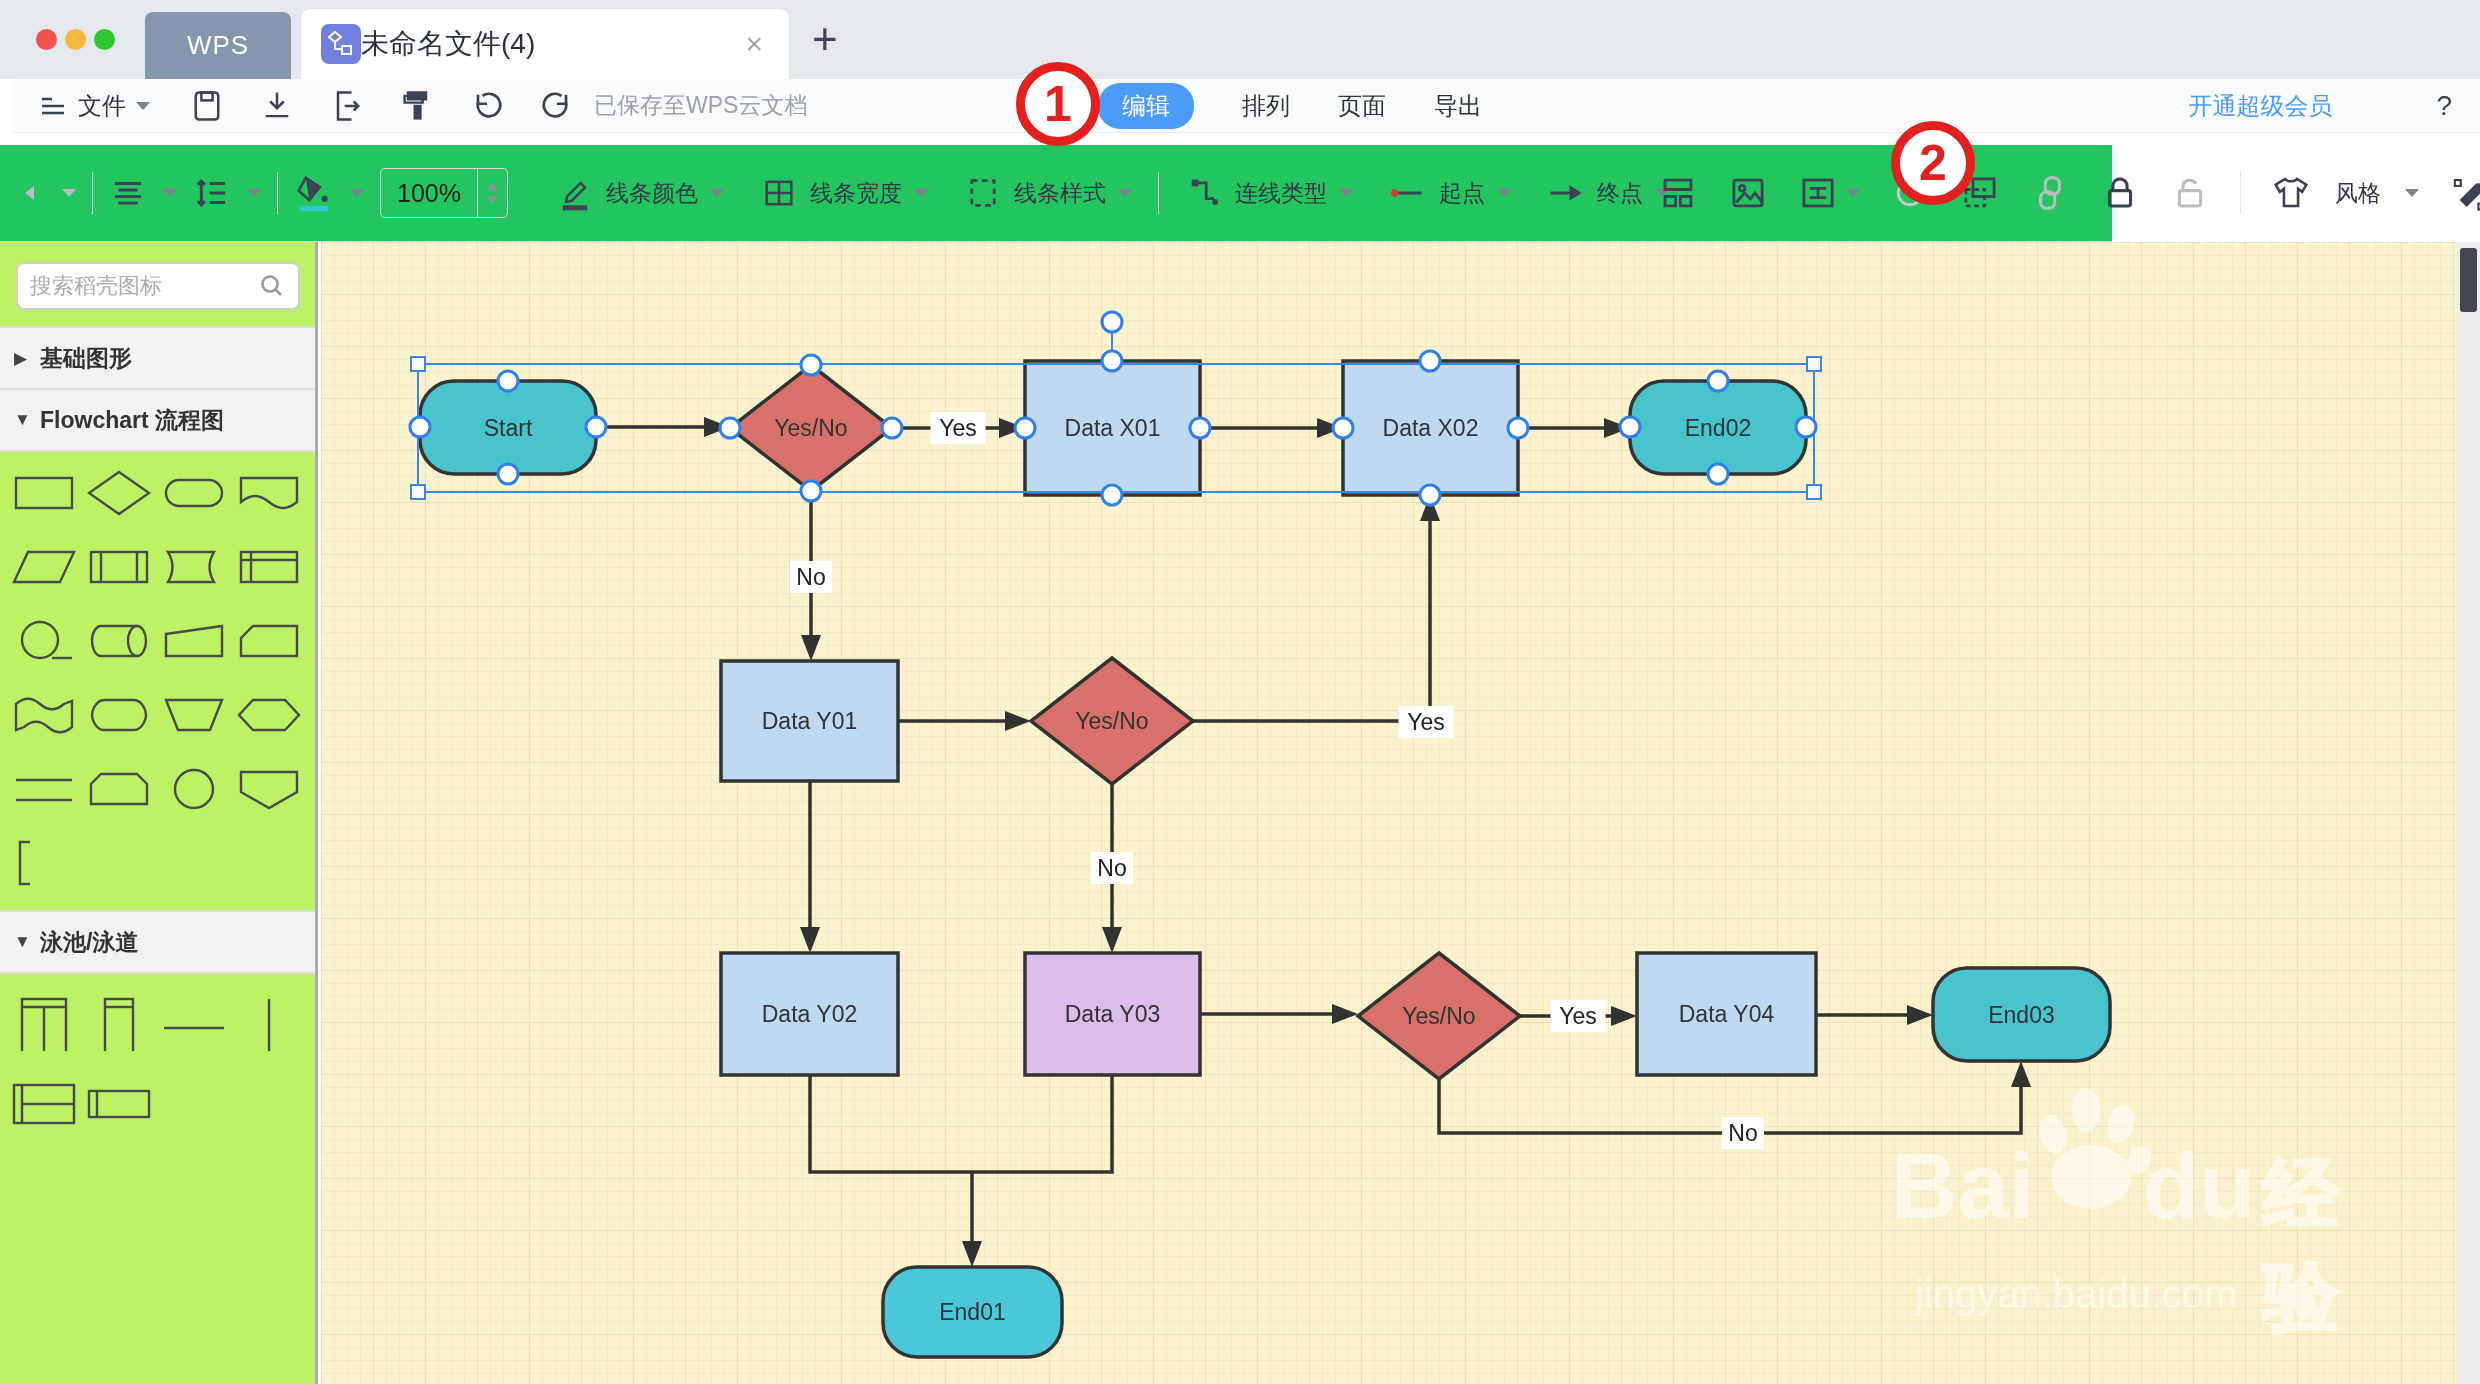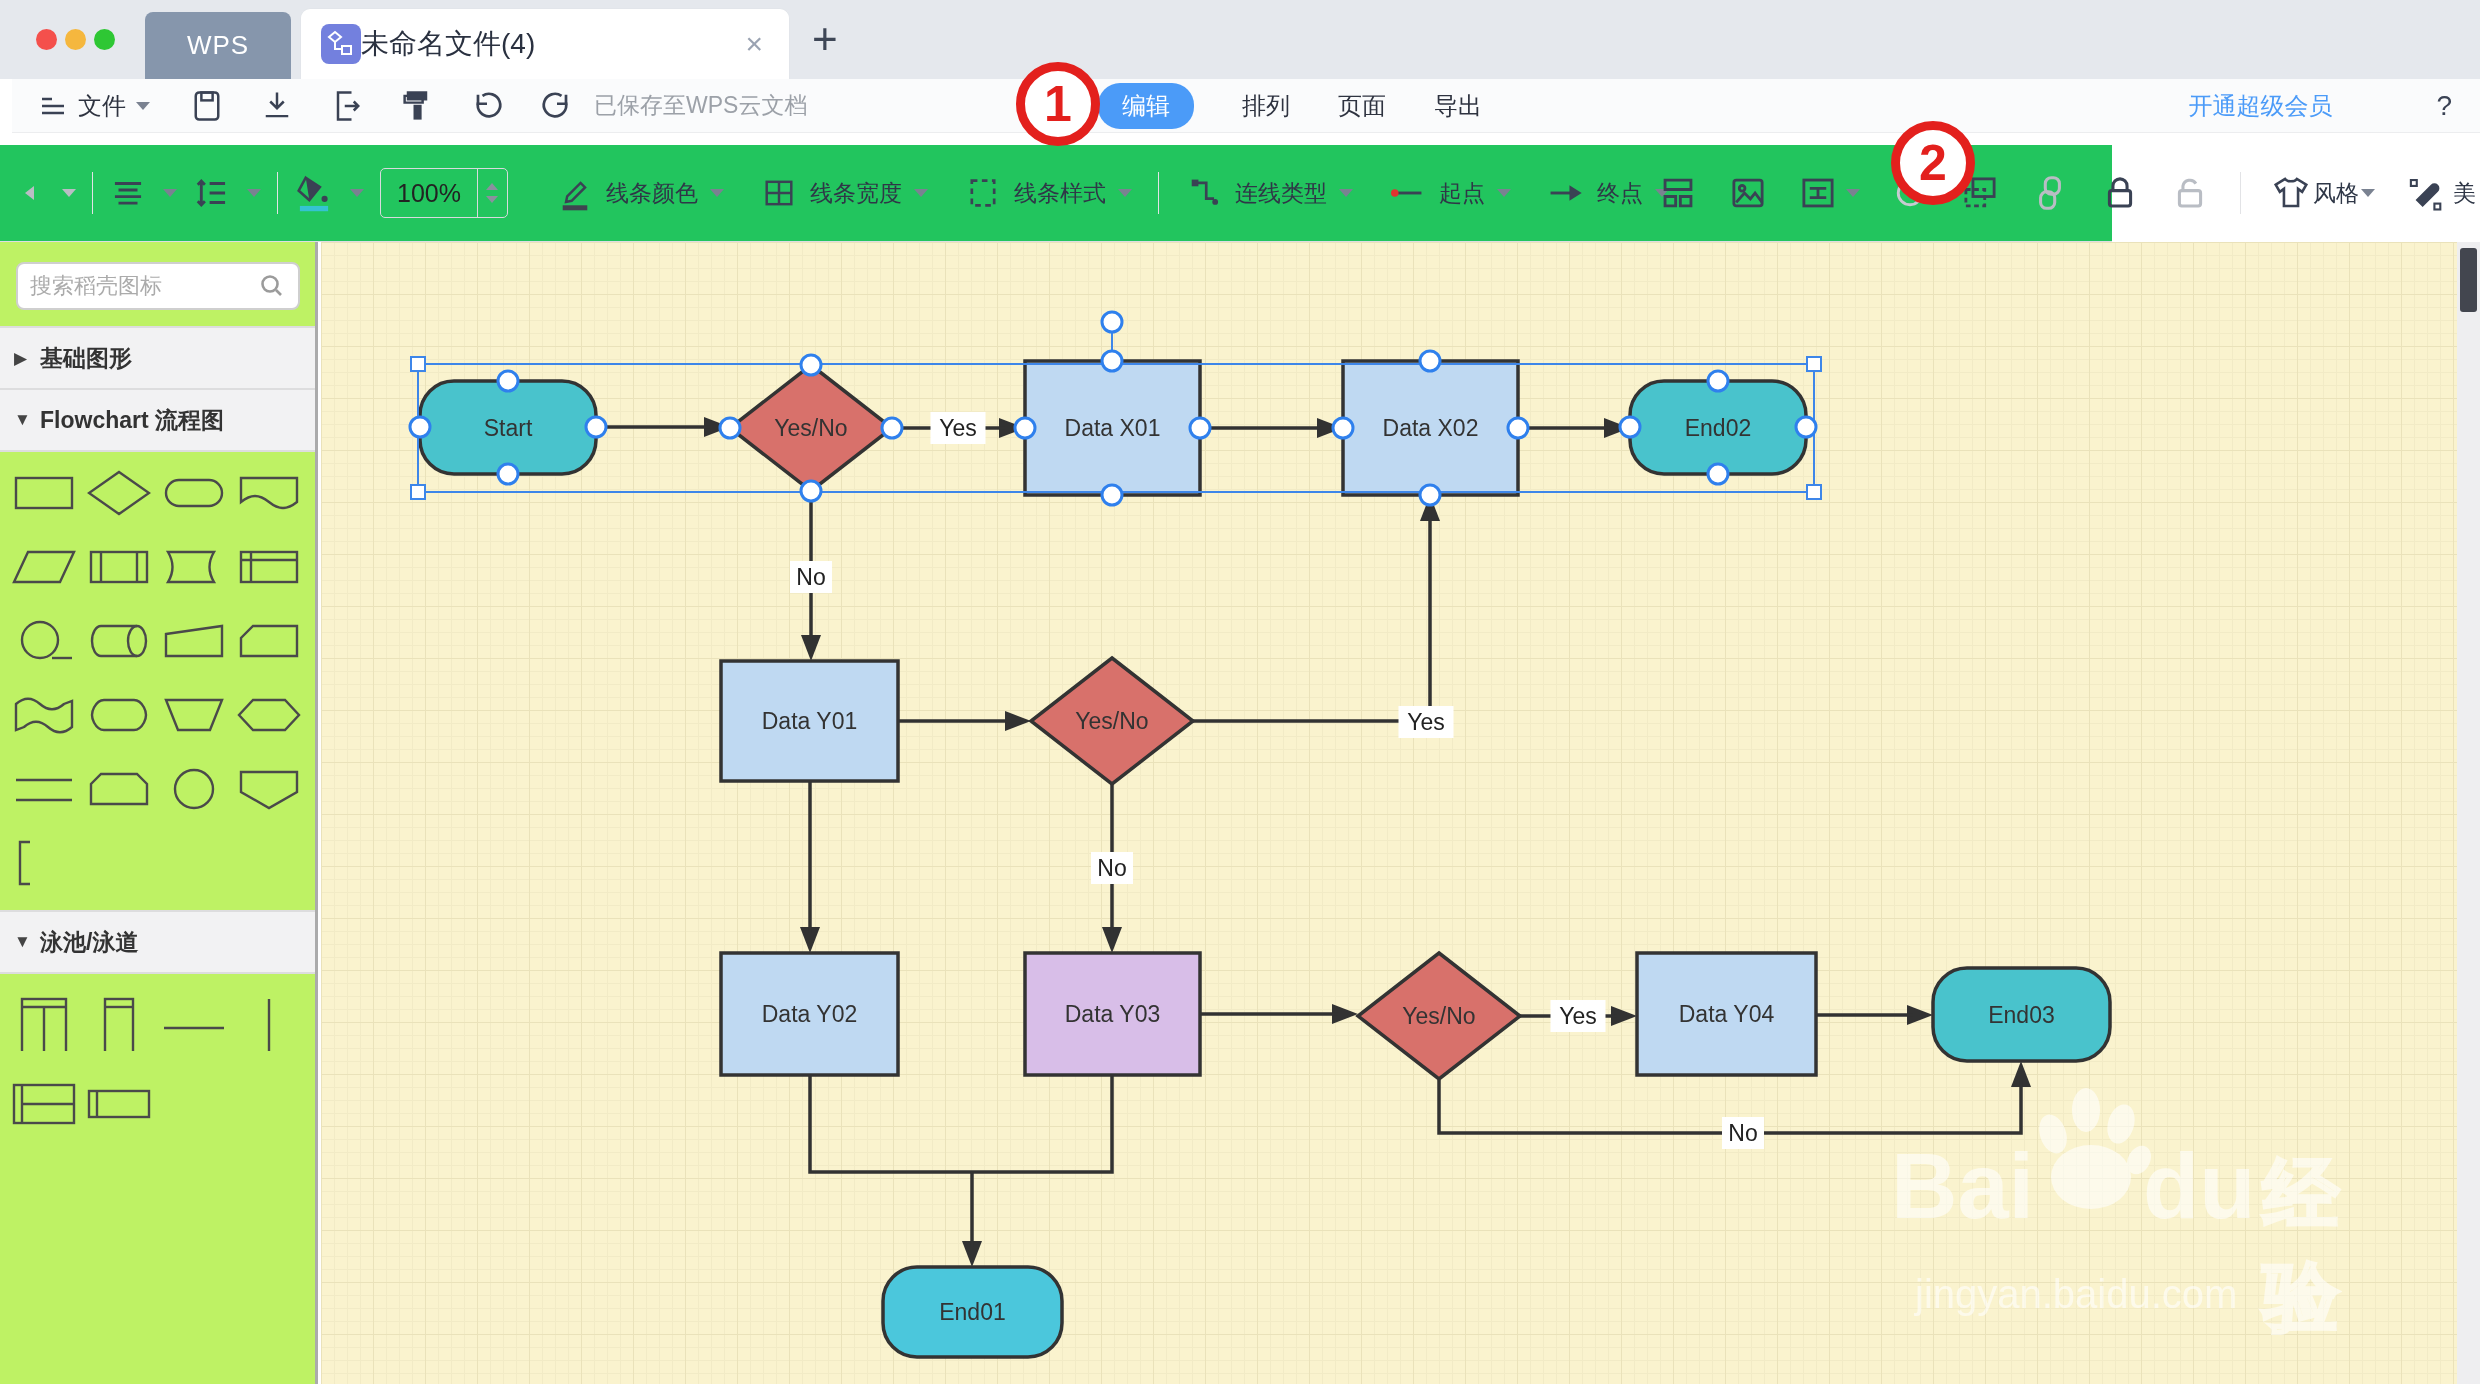--- a/index.html
+++ b/index.html
@@ -268,21 +268,21 @@
       </svg>
     <svg class="ic" width="40" height="40" viewBox="0 0 34 34" stroke="#3A4254" stroke-width="2.6" fill="none">
       <rect x="8" y="15" width="18" height="13" rx="2"></rect>
         <path d="M11 15 v-4 a6 6 0 0 1 12 0 v4"></path>
       </svg>
     <svg class="ic" width="40" height="40" viewBox="0 0 34 34" stroke="#B9BDC4" stroke-width="2.6" fill="none">
       <rect x="8" y="15" width="18" height="13" rx="2"></rect>
         <path d="M11 15 v-4 a6 6 0 0 1 11 -2"></path>
       </svg>
     <span class="tdiv"></span>
-    <span style="display:flex;align-items:center;gap:2px">
+    <span style="display:flex;align-items:center;gap:24px">
       <svg class="ic" width="40" height="40" viewBox="0 0 34 34" stroke="#3A4254" stroke-width="2.2" fill="none">
         <path d="M12 5 l-8 5 3.5 6 3.5 -2.5 V28 h12 V13.5 l3.5 2.5 3.5 -6 -8 -5 a5.5 3.5 0 0 1 -10 0 z"></path>
         </svg>
       <span class="ttext">风格</span>
       <span class="caret"></span>
     </span>
     <span style="display:flex;align-items:center;gap:8px">
       <svg class="ic" width="40" height="40" viewBox="0 0 34 34">
         <path d="M9 27 L22 14 a4 4 0 0 1 6 6 L15 33" fill="#3A4254" transform="translate(0,-4)"></path>
         <rect x="5" y="6" width="5" height="5" fill="none" stroke="#3A4254" stroke-width="1.8"></rect>

